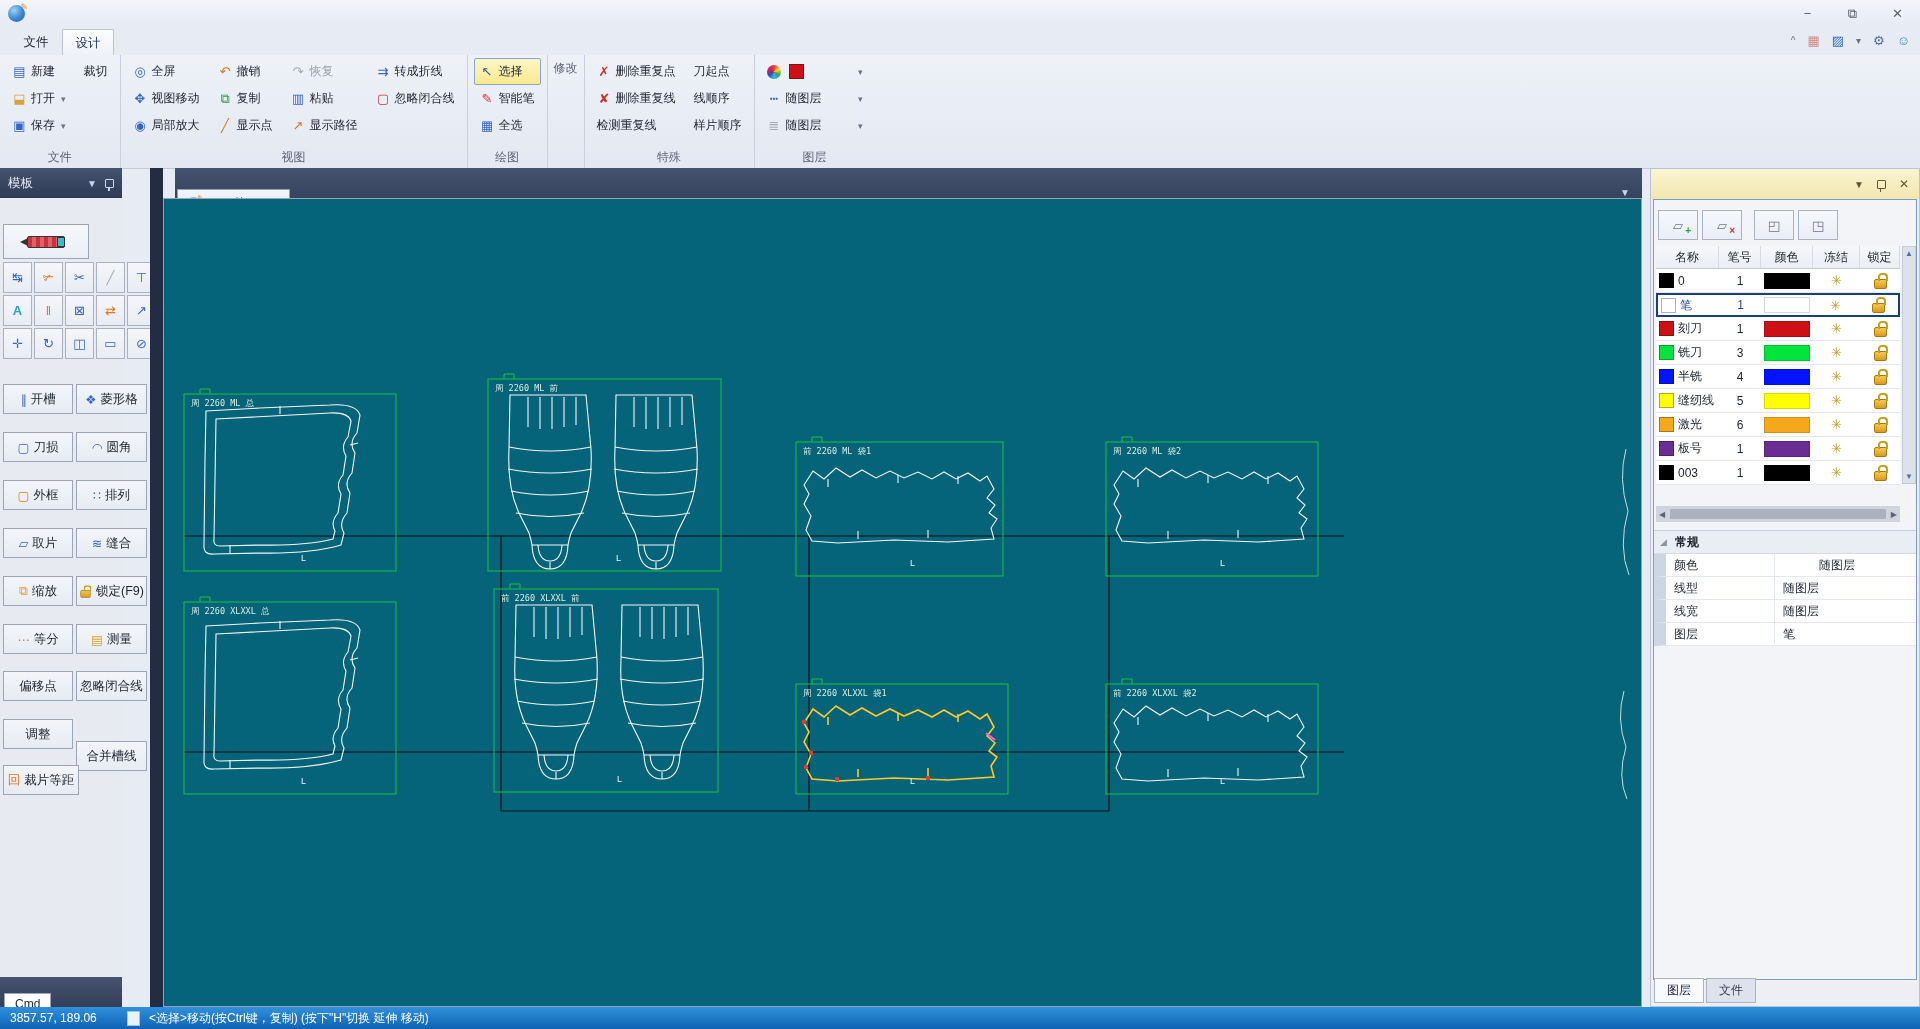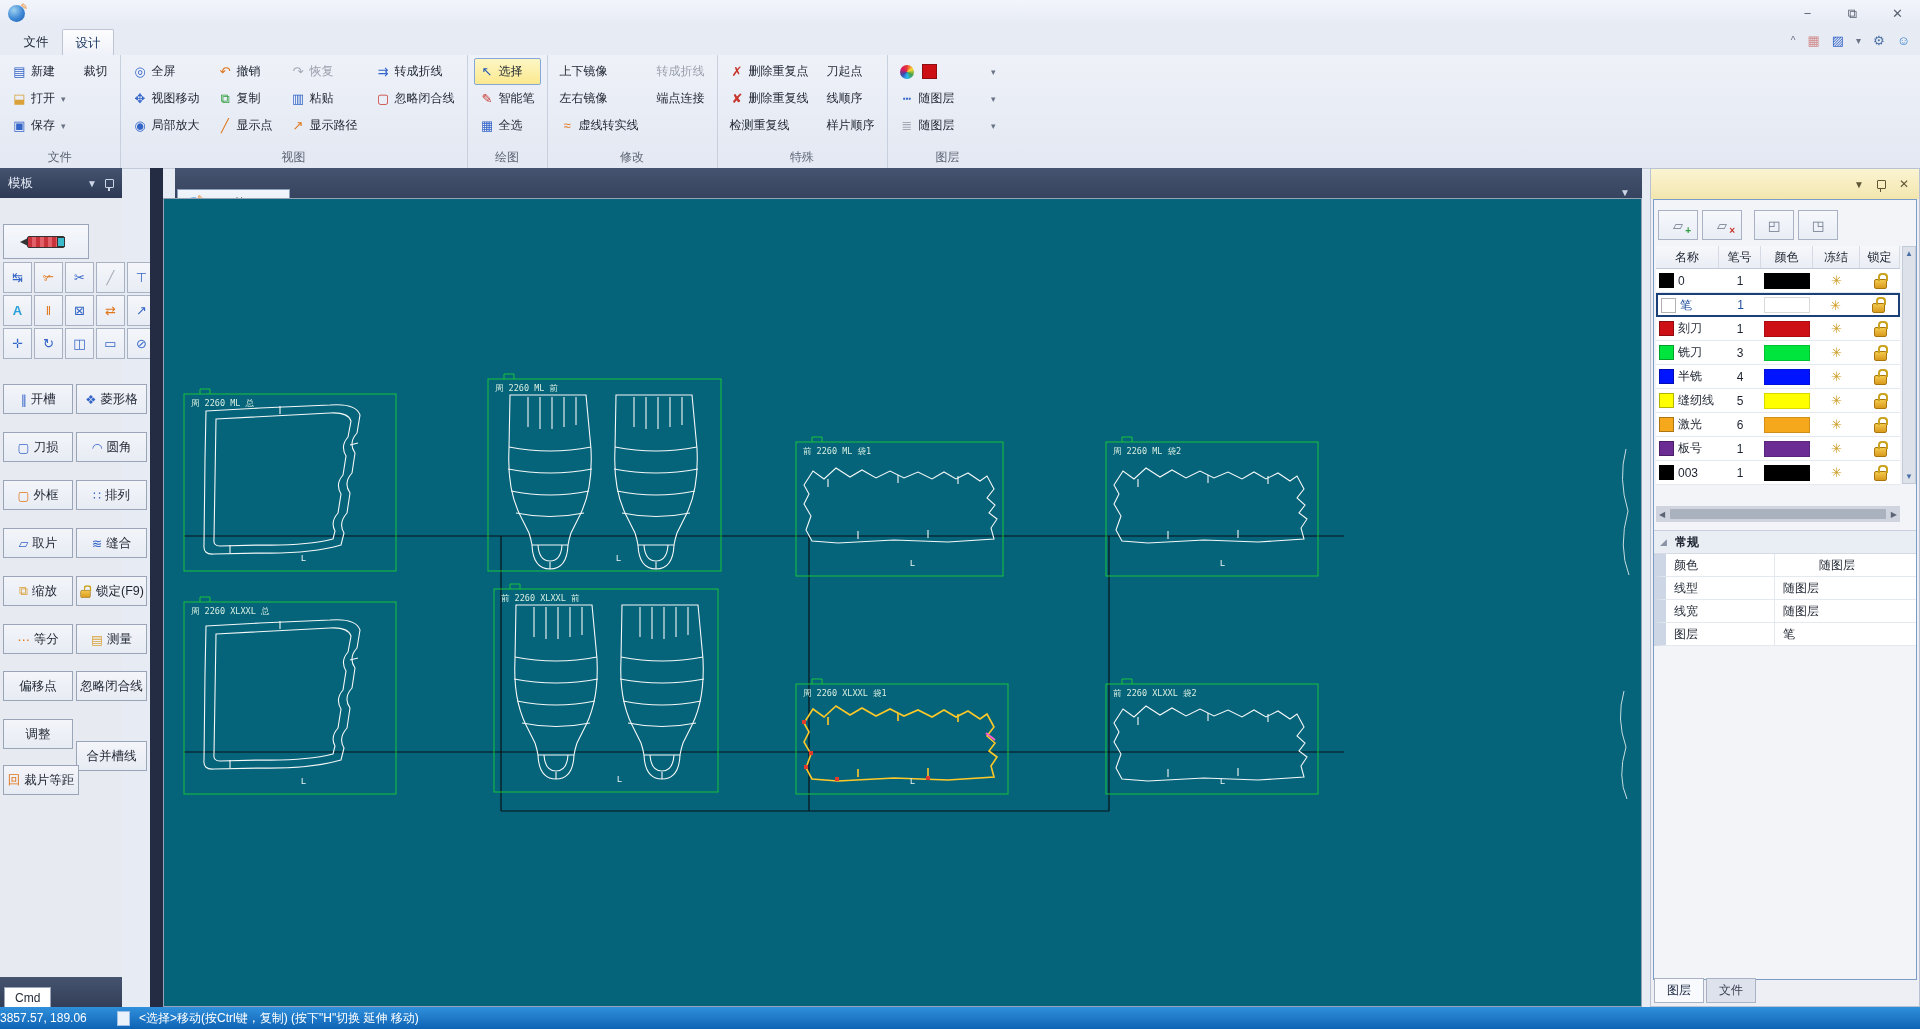--- a/index.html
+++ b/index.html
@@ -60,21 +60,21 @@
                  border-top:4px solid transparent;border-bottom:4px solid transparent}
   .pencil:after{content:"";position:absolute;right:-1px;top:0;width:6px;height:8px;background:#3bbccc;border:1px solid #333}
   .tool-grid{position:absolute;left:3px;top:64px;display:grid;grid-template-columns:repeat(5,29px);
              grid-auto-rows:31px;gap:2px}
   .tg-btn{border:1px solid #a8b2c2;background:linear-gradient(#f4f6fa,#e8ecf4);display:flex;
           align-items:center;justify-content:center;font-size:13px}
   .lbtn{position:absolute;height:30px;border:1px solid #9aa5b8;background:linear-gradient(#f3f5fa,#e7ebf3);
         display:flex;align-items:center;justify-content:center;gap:4px;font-size:12.5px;box-sizing:border-box}
   .lb1{left:3px;width:70px}.lb2{left:76px;width:71px}
   .cmd-strip{position:absolute;left:0;right:0;bottom:0;height:30px;background:linear-gradient(#46536f,#333f58)}
-  .cmd-tab{position:absolute;left:4px;top:10px;background:#fff;border:1px solid #9aa5b8;padding:3px 10px 4px 10px;
+  .cmd-tab{position:absolute;left:4px;top:16px;background:#fff;border:1px solid #9aa5b8;padding:3px 10px 4px 10px;
            font-size:12px;color:#1d2430}
   .splitter{position:absolute;left:150px;top:168px;width:13px;bottom:22px;background:#232c42}
   
   .cwrap{position:absolute;left:163px;top:168px;width:1479px;bottom:22px}
   .tabstrip{position:absolute;top:0;left:12px;right:0;height:48px;background:linear-gradient(#44536f,#2e3a55);display:flex;align-items:flex-end}
   .doc-tab{height:27px;margin-left:2px;background:linear-gradient(#f2f5fb,#dfe6f2);display:flex;align-items:center;
            padding:0 9px;gap:6px;border:1px solid #8fa0bc;border-bottom:none;font-size:12.5px;box-sizing:border-box}
   .globe{width:13px;height:13px;border-radius:50%;position:relative;flex:0 0 auto;
          background:radial-gradient(circle at 35% 30%,#bfe0f7,#4a90d9 60%,#2a6ab8)}
   .globe:after{content:"✎";position:absolute;font-size:8px;color:#e8882a;right:-4px;top:-3px}
@@ -122,21 +122,21 @@
   .prow{display:flex;height:22px;background:#fff;border-bottom:1px solid #e4e8ef;border-left:12px solid #cdd6e4}
   .prow .k{width:100px;display:flex;align-items:center;padding-left:8px;border-right:1px solid #e4e8ef}
   .prow .v{flex:1;display:flex;align-items:center;padding-left:8px}
   .prow .v.ctr{padding-left:44px}
   .rp-tabs{position:absolute;bottom:3px;left:3px;display:flex;gap:2px}
   .rp-tab{padding:3px 12px;border:1px solid #aab3c4;background:#dde2ec;font-size:12px;color:#3a4152}
   .rp-tab.act{background:#f9fafd;color:#16233f}
   
   .statusbar{position:absolute;left:0;right:0;bottom:0;height:22px;color:#fff;display:flex;align-items:center;
              background:linear-gradient(#3090dc,#0f63b4);font-size:12px}
-  .sb-coords{width:108px;}
+  .sb-coords{width:108px;padding-left:10px}
   .sb-page{width:11px;height:13px;background:#e9f2fb;border:1px solid #9cc0e8;margin:0 9px;flex:0 0 auto}
 </style>
 </head>
 <body>
 
 <div id="app">
 
   <div class="titlebar">
     <div class="app-logo"></div>
     <div class="win-btns">
@@ -260,42 +260,20 @@
           <div class="rbtn">
             <span class="ric ic-blue">▦</span>
             <span>全选</span>
           </div>
         </div>
       </div>
       <div class="rlabel">绘图</div>
     </div>
 
     <div class="rgroup">
-      <div class="rbody">
-        <div class="rcol">
-          <div class="rbtn">
-            <span>上下镜像</span>
-          </div>
-          <div class="rbtn">
-            <span>左右镜像</span>
-          </div>
-          <div class="rbtn">
-            <span class="ric ic-orange">≈</span>
-            <span>虚线转实线</span>
-          </div>
-        </div>
-        <div class="rcol">
-          <div class="rbtn dis">
-            <span>转成折线</span>
-          </div>
-          <div class="rbtn">
-            <span>端点连接</span>
-          </div>
-        </div>
-      </div>
       <div class="rlabel">修改</div>
     </div>
 
     <div class="rgroup">
       <div class="rbody">
         <div class="rcol">
           <div class="rbtn">
             <span class="ric ic-red">✗</span>
             <span>删除重复点</span>
           </div>

